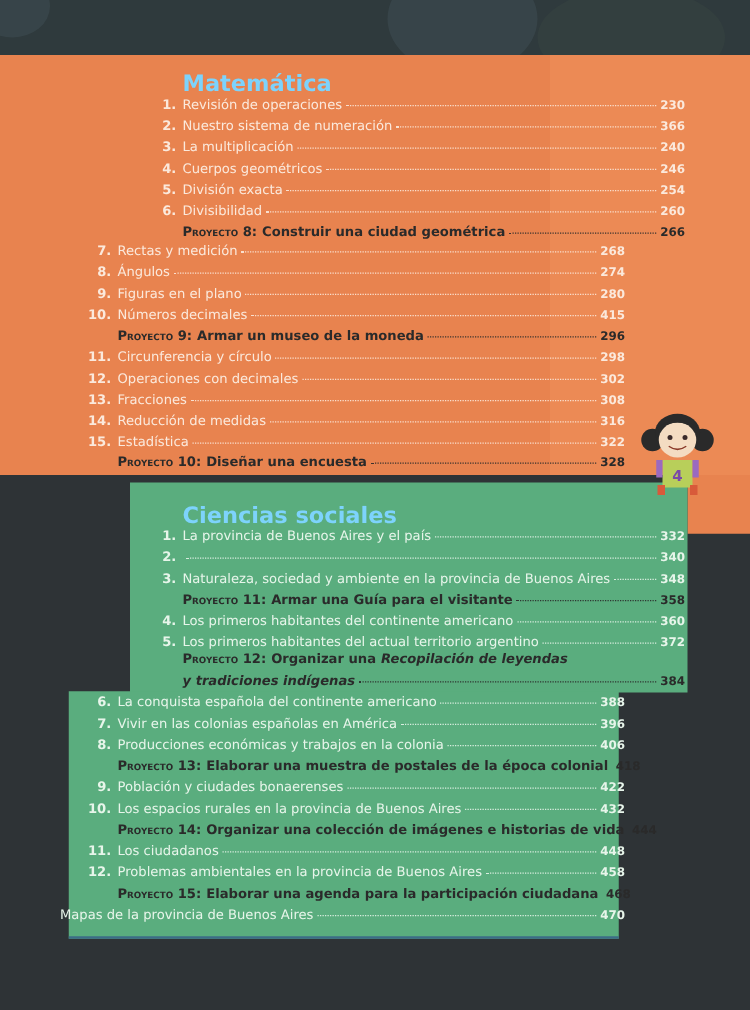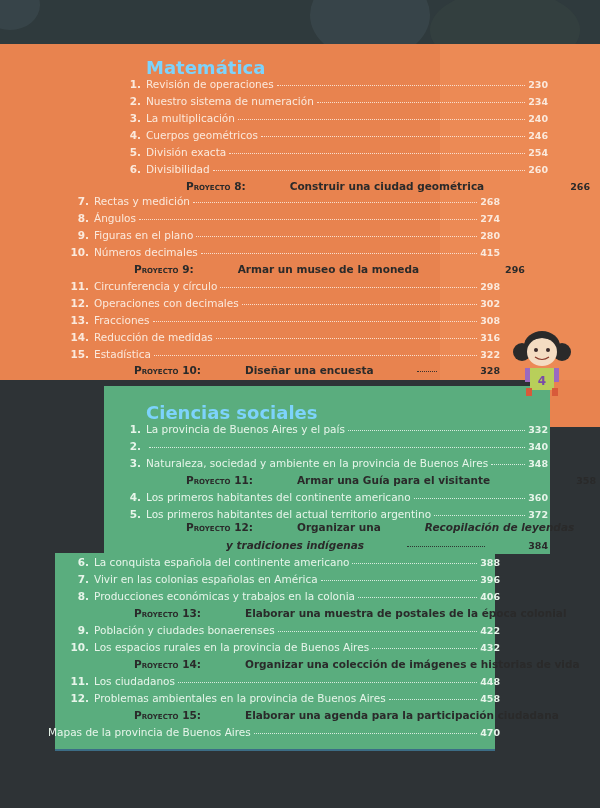--- a/index.html
+++ b/index.html
@@ -44,21 +44,21 @@
   }
   .num { text-align:right; font-weight:bold; flex:none; }
   .label { flex:none; }
   .dots {
     flex:1; height:1px; margin:0 3px; border-bottom:1.5px dotted currentColor;
     position:relative; top:-2px; opacity:.9;
   }
   .page { flex:none; font-weight:bold; font-size:9.5px; }
   .light { color:#fbe9dc; }
   .lightg { color:#e7f5ea; }
-  .dark { color:#2a2a2a;gap:40px; }
+  .dark { color:#2a2a2a; }
   .proj-kw { font-variant:small-caps; font-weight:bold; }
   .proj-rest { font-weight:bold; }
   .italic { font-style:italic; }
   .mascot {
     position:absolute; left:512px; top:330px; width:60px; height:70px;
   }
 </style>
 </head>
 <body>
 
@@ -79,21 +79,21 @@
     <div class="row light" style="left: 121px; top: 78px; width: 427px;">
       <span class="num" style="width: 20px; margin-right: 5px;">1.</span>
       <span class="label">Revisión de operaciones</span>
       <span class="dots"></span>
       <span class="page">230</span>
     </div>
     <div class="row light" style="left: 121px; top: 95px; width: 427px;">
       <span class="num" style="width: 20px; margin-right: 5px;">2.</span>
       <span class="label">Nuestro sistema de numeración</span>
       <span class="dots"></span>
-      <span class="page">234</span>
+      <span class="page">366</span>
     </div>
     <div class="row light" style="left: 121px; top: 112px; width: 427px;">
       <span class="num" style="width: 20px; margin-right: 5px;">3.</span>
       <span class="label">La multiplicación</span>
       <span class="dots"></span>
       <span class="page">240</span>
     </div>
     <div class="row light" style="left: 121px; top: 129px; width: 427px;">
       <span class="num" style="width: 20px; margin-right: 5px;">4.</span>
       <span class="label">Cuerpos geométricos</span>

